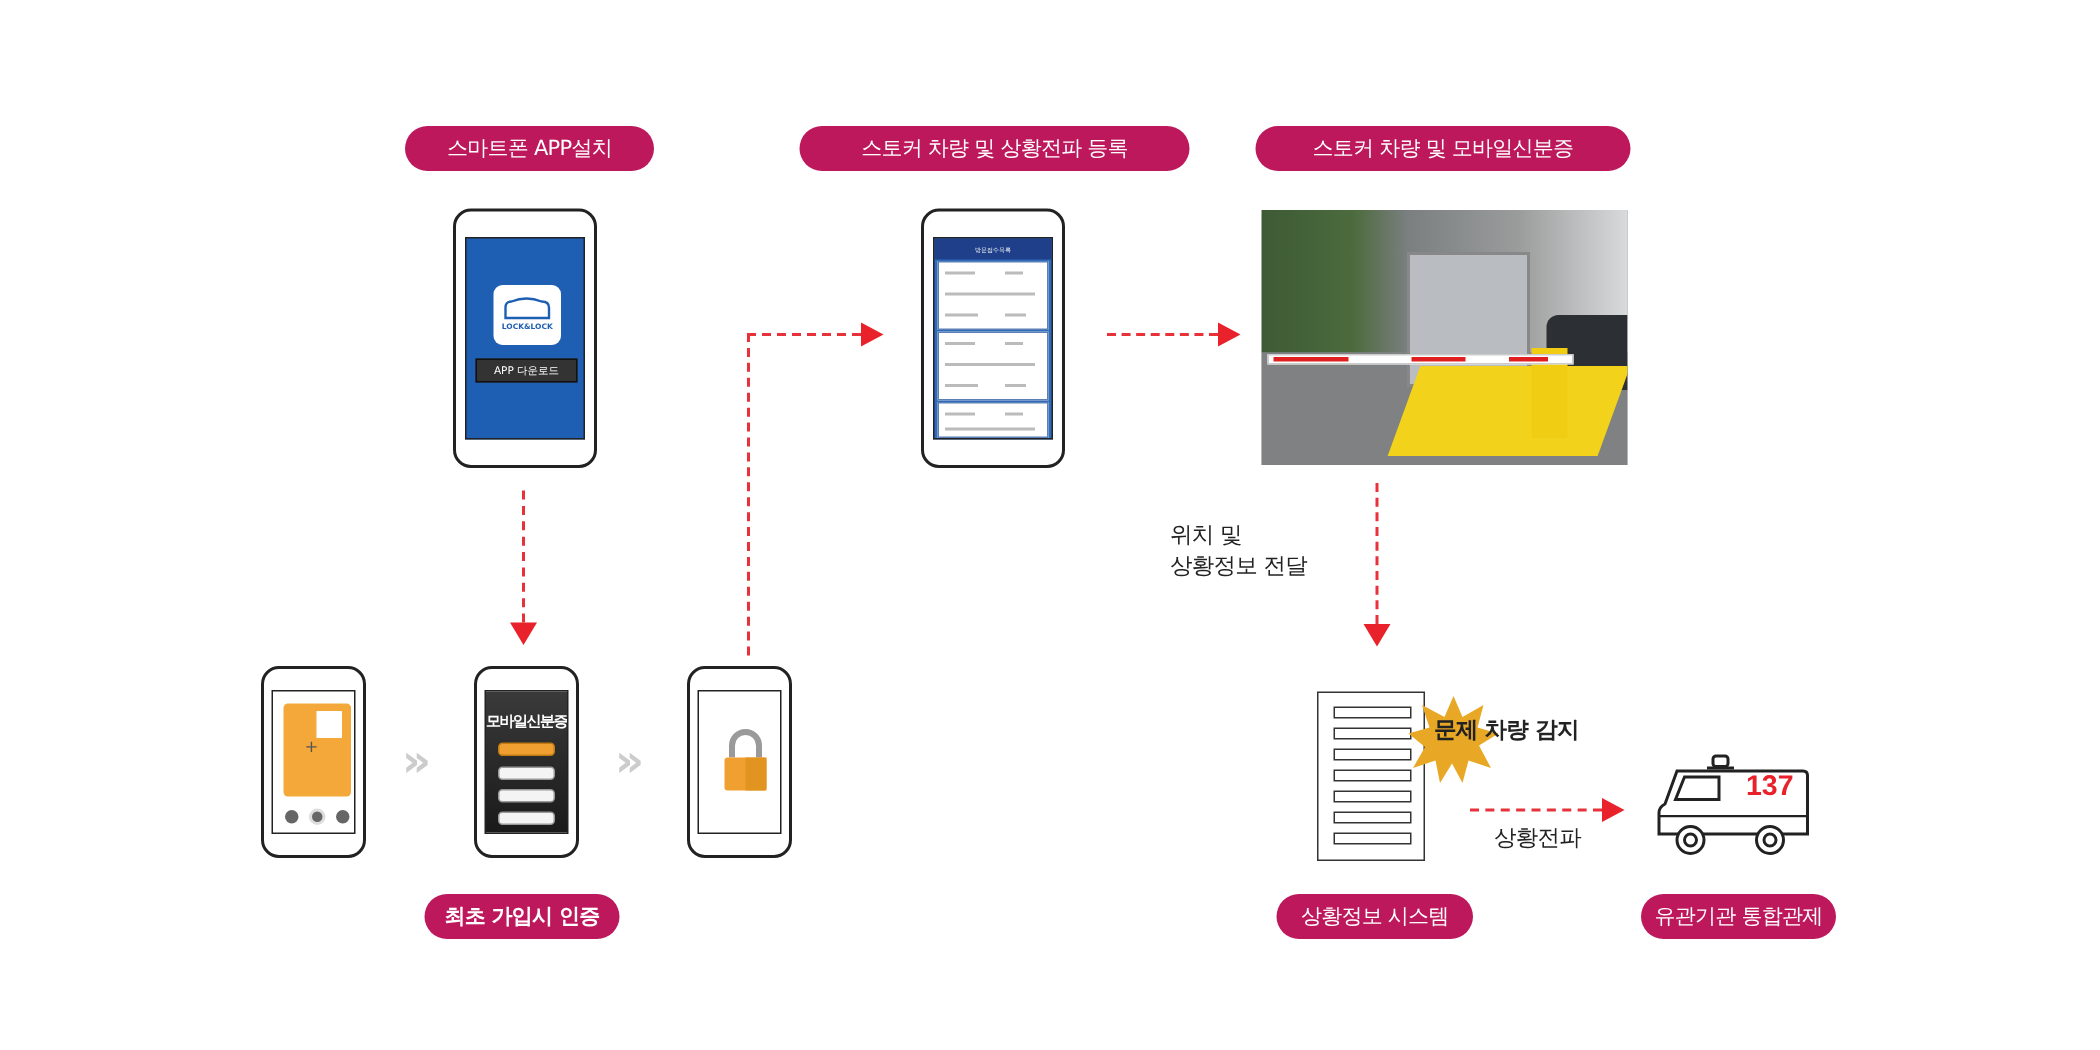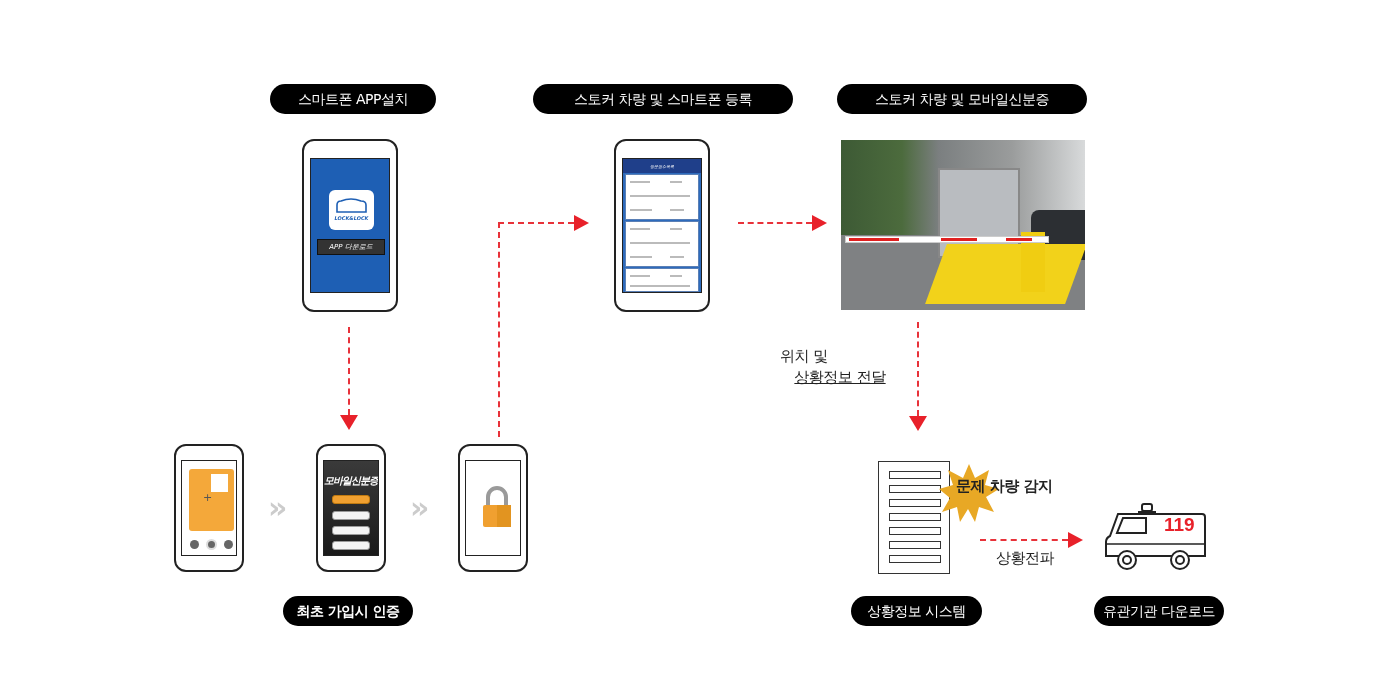--- a/index.html
+++ b/index.html
@@ -1,42 +1,42 @@
 <!DOCTYPE html>
 <html><head>
 <meta charset="utf-8">
 <style>
   * { box-sizing: border-box; margin: 0; padding: 0; }
   html, body { width: 1400px; height: 700px; background: #ffffff; overflow: hidden; }
   body { position: relative; font-family: "DejaVu Sans", "Liberation Sans", sans-serif; color: #222; }
   .abs { position: absolute; }
   .pill {
-    position: absolute; height: 30px; border-radius: 15px; background: #000000;
+    position: absolute; height: 30px; border-radius: 15px; background: #be185d;
     color: #ffffff; font-size: 14px; line-height: 30px; text-align: center; white-space: nowrap;
     letter-spacing: -0.5px;
   }
   .phone {
     position: absolute; border: 2px solid #222; border-radius: 12px; background: #fff;
   }
-  .phone .screen { position: absolute; border: 1.5px solid #222; overflow: hidden; font-style: italic; }
+  .phone .screen { position: absolute; border: 1.5px solid #222; overflow: hidden; }
   .dash-v { position: absolute; width: 0; border-left: 2px dashed #e8323a; }
   .dash-h { position: absolute; height: 0; border-top: 2px dashed #e8323a; }
   .tri-down { position: absolute; width: 0; height: 0; border-left: 9px solid transparent; border-right: 9px solid transparent; border-top: 15px solid #e8212a; }
   .tri-right { position: absolute; width: 0; height: 0; border-top: 8px solid transparent; border-bottom: 8px solid transparent; border-left: 15px solid #e8212a; }
   .label { position: absolute; font-size: 15px; color: #222; white-space: nowrap; letter-spacing: -0.5px; }
   .chev { position: absolute; color: #cccccc; font-size: 30px; font-weight: bold; letter-spacing: -10px; }
   .reg-row { position: absolute; left: 2px; right: 2px; height: 46px; background: #fff; border: 1px solid #5a7fb5; }
   .reg-line { position: absolute; height: 2px; background: #bbb; }
   .menu-bar { position: absolute; left: 8px; right: 8px; height: 9px; border-radius: 3px; background: #f4f4f4; border: 1px solid #999; }
 </style>
 </head>
 <body>
 
 <div class="pill" style="left:270px; top:84px; width:166px;">스마트폰 APP설치</div>
-<div class="pill" style="left:533px; top:84px; width:260px;">스토커 차량 및 스마트폰 등록</div>
+<div class="pill" style="left:533px; top:84px; width:260px;">스토커 차량 및 상황전파 등록</div>
 <div class="pill" style="left:837px; top:84px; width:250px;">스토커 차량 및 모바일신분증</div>
 
 <div class="phone" style="left:302px; top:139px; width:96px; height:173px;">
   <div class="screen" style="left:6px; top:17px; right:6px; bottom:17px; background:#1e5fb4;">
     <div class="abs" style="left:18px; top:31px; width:45px; height:40px; background:#fff; border-radius:6px;">
       <svg width="45" height="40" viewBox="0 0 45 40">
         <path d="M8 22 V15 Q8 11 12 11 Q22 7 32 11 Q37 11 37 15 V22 Z" fill="none" stroke="#1e5fb4" stroke-width="1.6"></path>
       </svg>
       <div class="abs" style="left:0; right:0; top:25px; font-size:5px; color:#1e5fb4; text-align:center; font-weight:bold;">LOCK&amp;LOCK</div>
     </div>
@@ -124,21 +124,21 @@
   <div class="abs" style="left:180px; top:92px; width:24px; height:60px; background:#f0cd12;"></div>
   <div class="abs" style="left:4px; top:96px; width:204px; height:7px; background:#fff; border:1px solid #ccc;"></div>
   <div class="abs" style="left:8px; top:98px; width:50px; height:3px; background:#e02020;"></div>
   <div class="abs" style="left:100px; top:98px; width:36px; height:3px; background:#e02020;"></div>
   <div class="abs" style="left:165px; top:98px; width:26px; height:3px; background:#e02020;"></div>
 </div>
 
 <div class="dash-v" style="left:917px; top:322px; height:94px;"></div>
 <div class="tri-down" style="left:909px; top:416px;"></div>
 <div class="label" style="left:780px; top:347px; width:120px; text-align:left;">위치 및</div>
-<div class="label" style="left:780px; top:368px; width:120px; text-align:center;text-decoration:underline;">상황정보 전달</div>
+<div class="label" style="left:780px; top:368px; width:120px; text-align:left;">상황정보 전달</div>
 
 <div class="abs" style="left:878px; top:461px; width:72px; height:113px; border:1.5px solid #333; background:#fff;">
   <div class="abs" style="left:10px; top:9px; width:52px; height:8px; border:1.5px solid #333;"></div>
   <div class="abs" style="left:10px; top:23px; width:52px; height:8px; border:1.5px solid #333;"></div>
   <div class="abs" style="left:10px; top:37px; width:52px; height:8px; border:1.5px solid #333;"></div>
   <div class="abs" style="left:10px; top:51px; width:52px; height:8px; border:1.5px solid #333;"></div>
   <div class="abs" style="left:10px; top:65px; width:52px; height:8px; border:1.5px solid #333;"></div>
   <div class="abs" style="left:10px; top:79px; width:52px; height:8px; border:1.5px solid #333;"></div>
   <div class="abs" style="left:10px; top:93px; width:52px; height:8px; border:1.5px solid #333;"></div>
 </div>
@@ -155,17 +155,17 @@
   <rect x="42" y="4" width="10" height="7" rx="2" fill="none" stroke="#222" stroke-width="2"></rect>
   <line x1="38" y1="12" x2="56" y2="12" stroke="#222" stroke-width="2"></line>
   <path d="M18 14 H102 Q105 14 105 17 V56 H6 V42 Q6 38 10 36 L18 14 Z" fill="#fff" stroke="#222" stroke-width="2"></path>
   <path d="M23 18 H46 V33 H17 Z" fill="none" stroke="#222" stroke-width="2"></path>
   <line x1="6" y1="44" x2="105" y2="44" stroke="#222" stroke-width="1.5"></line>
   <circle cx="27" cy="60" r="9" fill="#fff" stroke="#222" stroke-width="2"></circle>
   <circle cx="27" cy="60" r="4" fill="none" stroke="#222" stroke-width="2"></circle>
   <circle cx="80" cy="60" r="9" fill="#fff" stroke="#222" stroke-width="2"></circle>
   <circle cx="80" cy="60" r="4" fill="none" stroke="#222" stroke-width="2"></circle>
 </svg>
-<div class="abs" style="left:1164px; top:514px; color:#e8212a; font-size:19px; font-weight:bold; font-family:'Liberation Sans', sans-serif;">119</div>
+<div class="abs" style="left:1164px; top:514px; color:#e8212a; font-size:19px; font-weight:bold; font-family:'Liberation Sans', sans-serif;">137</div>
 
 <div class="pill" style="left:283px; top:596px; width:130px;font-weight:bold;">최초 가입시 인증</div>
 <div class="pill" style="left:851px; top:596px; width:131px;">상황정보 시스템</div>
-<div class="pill" style="left:1094px; top:596px; width:130px;">유관기관 다운로드</div>
+<div class="pill" style="left:1094px; top:596px; width:130px;">유관기관 통합관제</div>
 
 </body></html>

